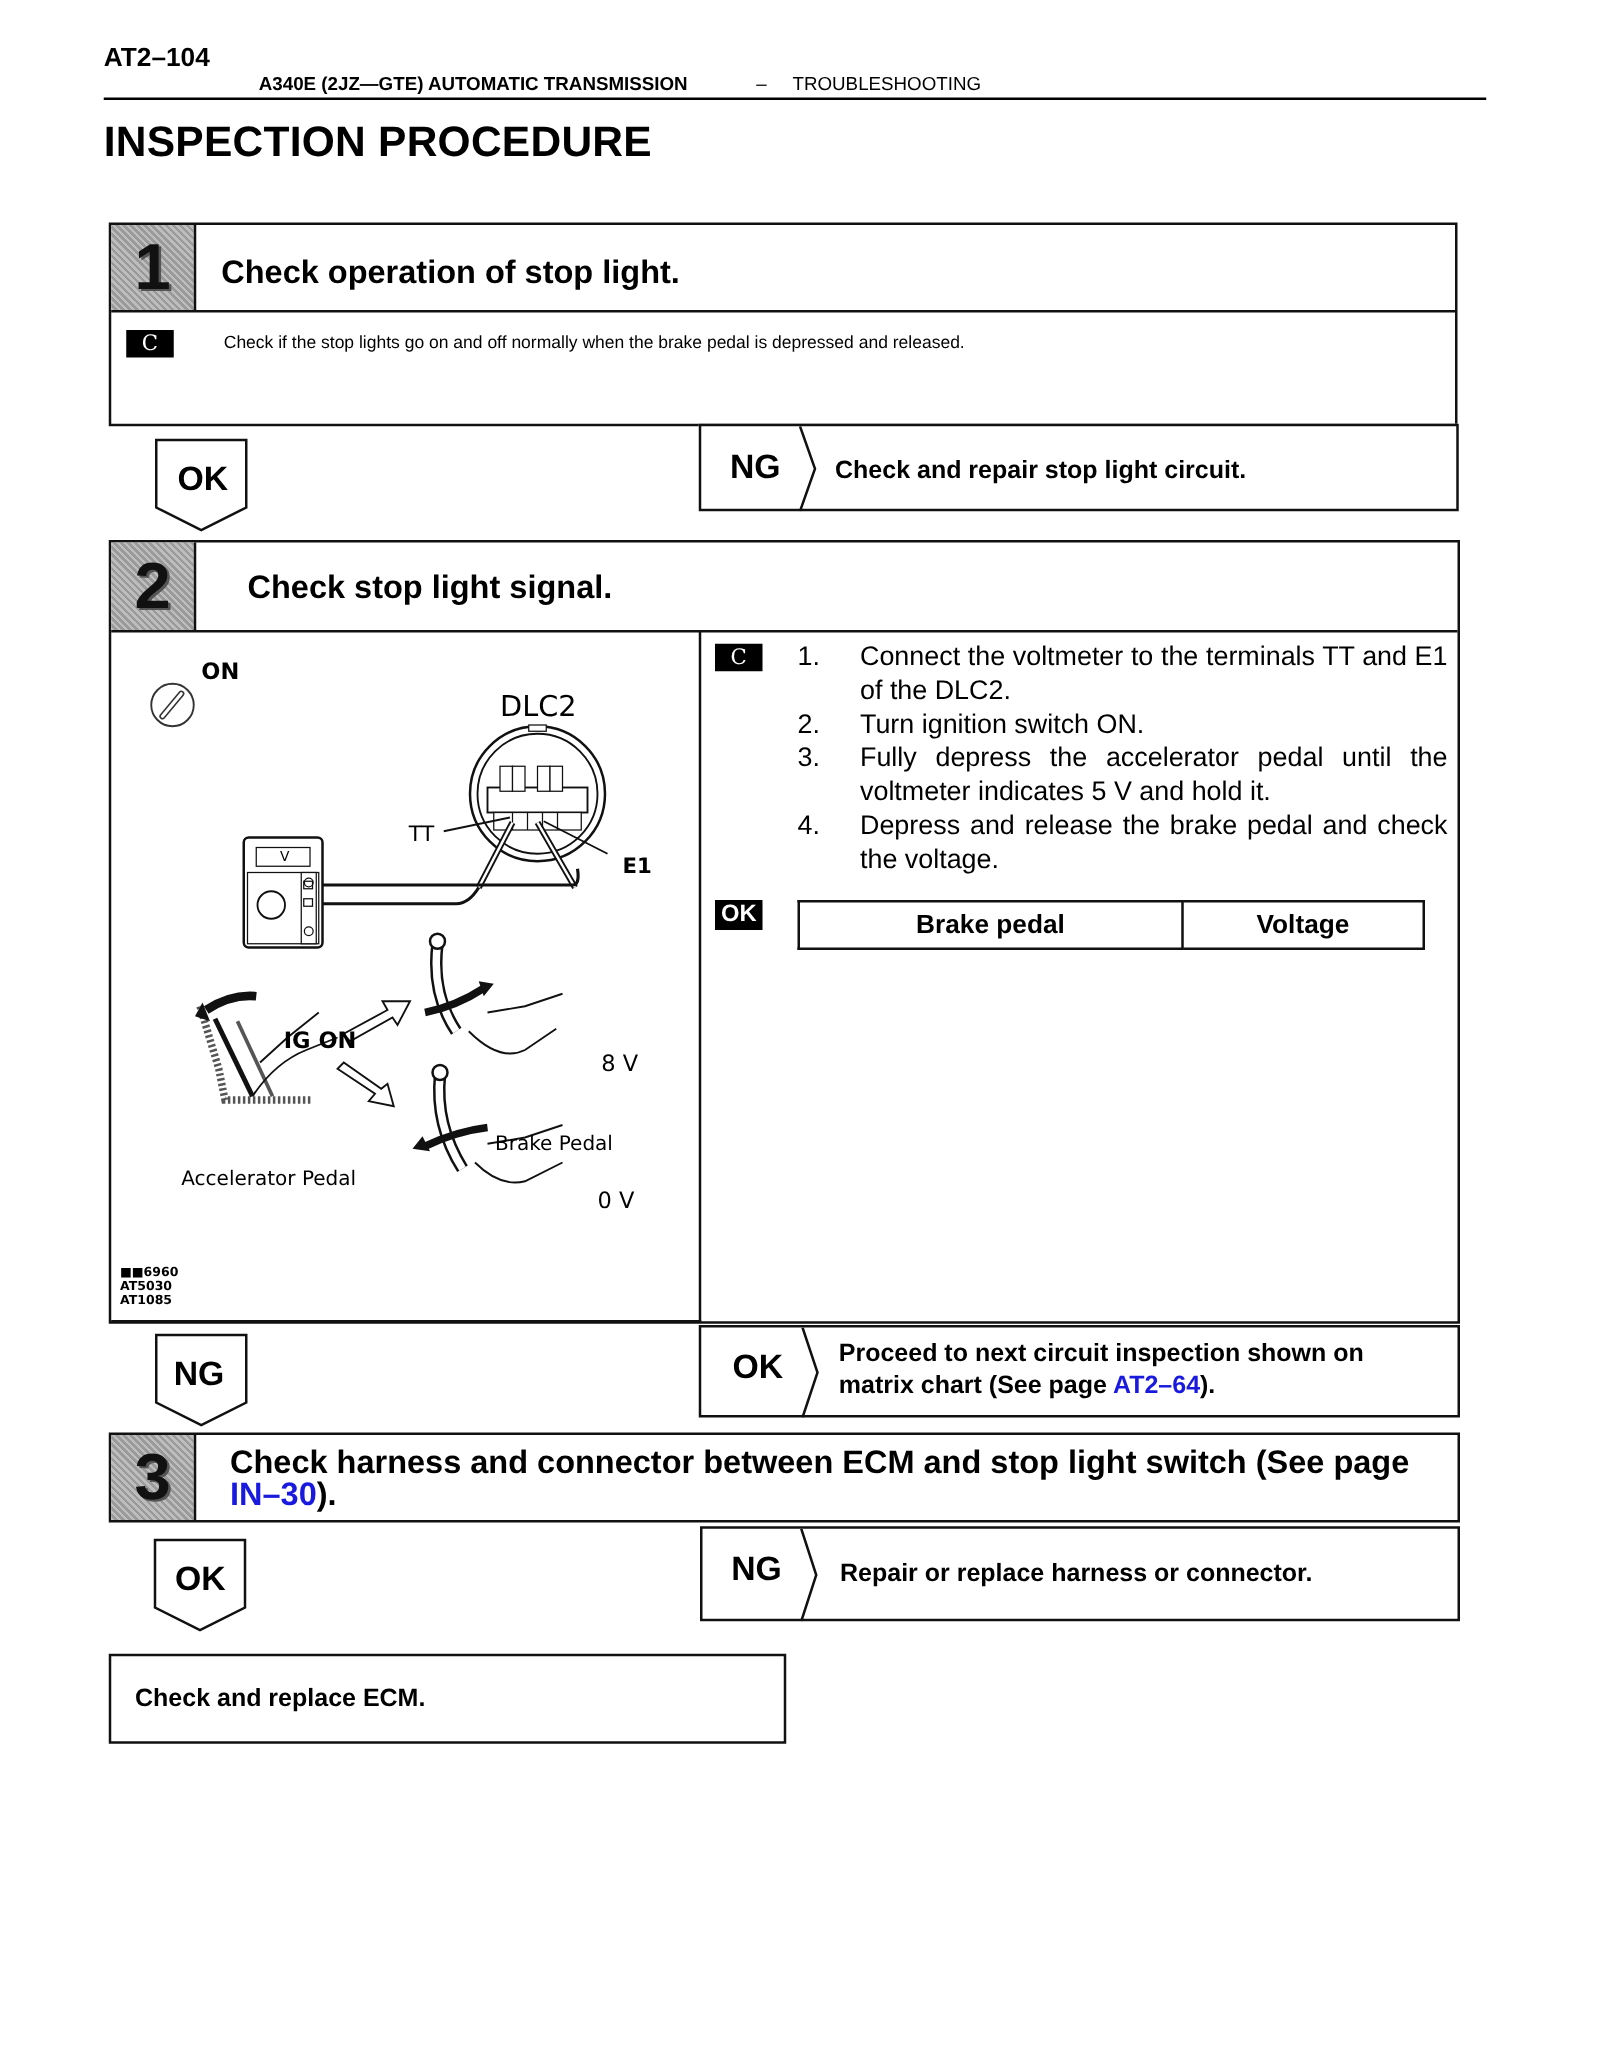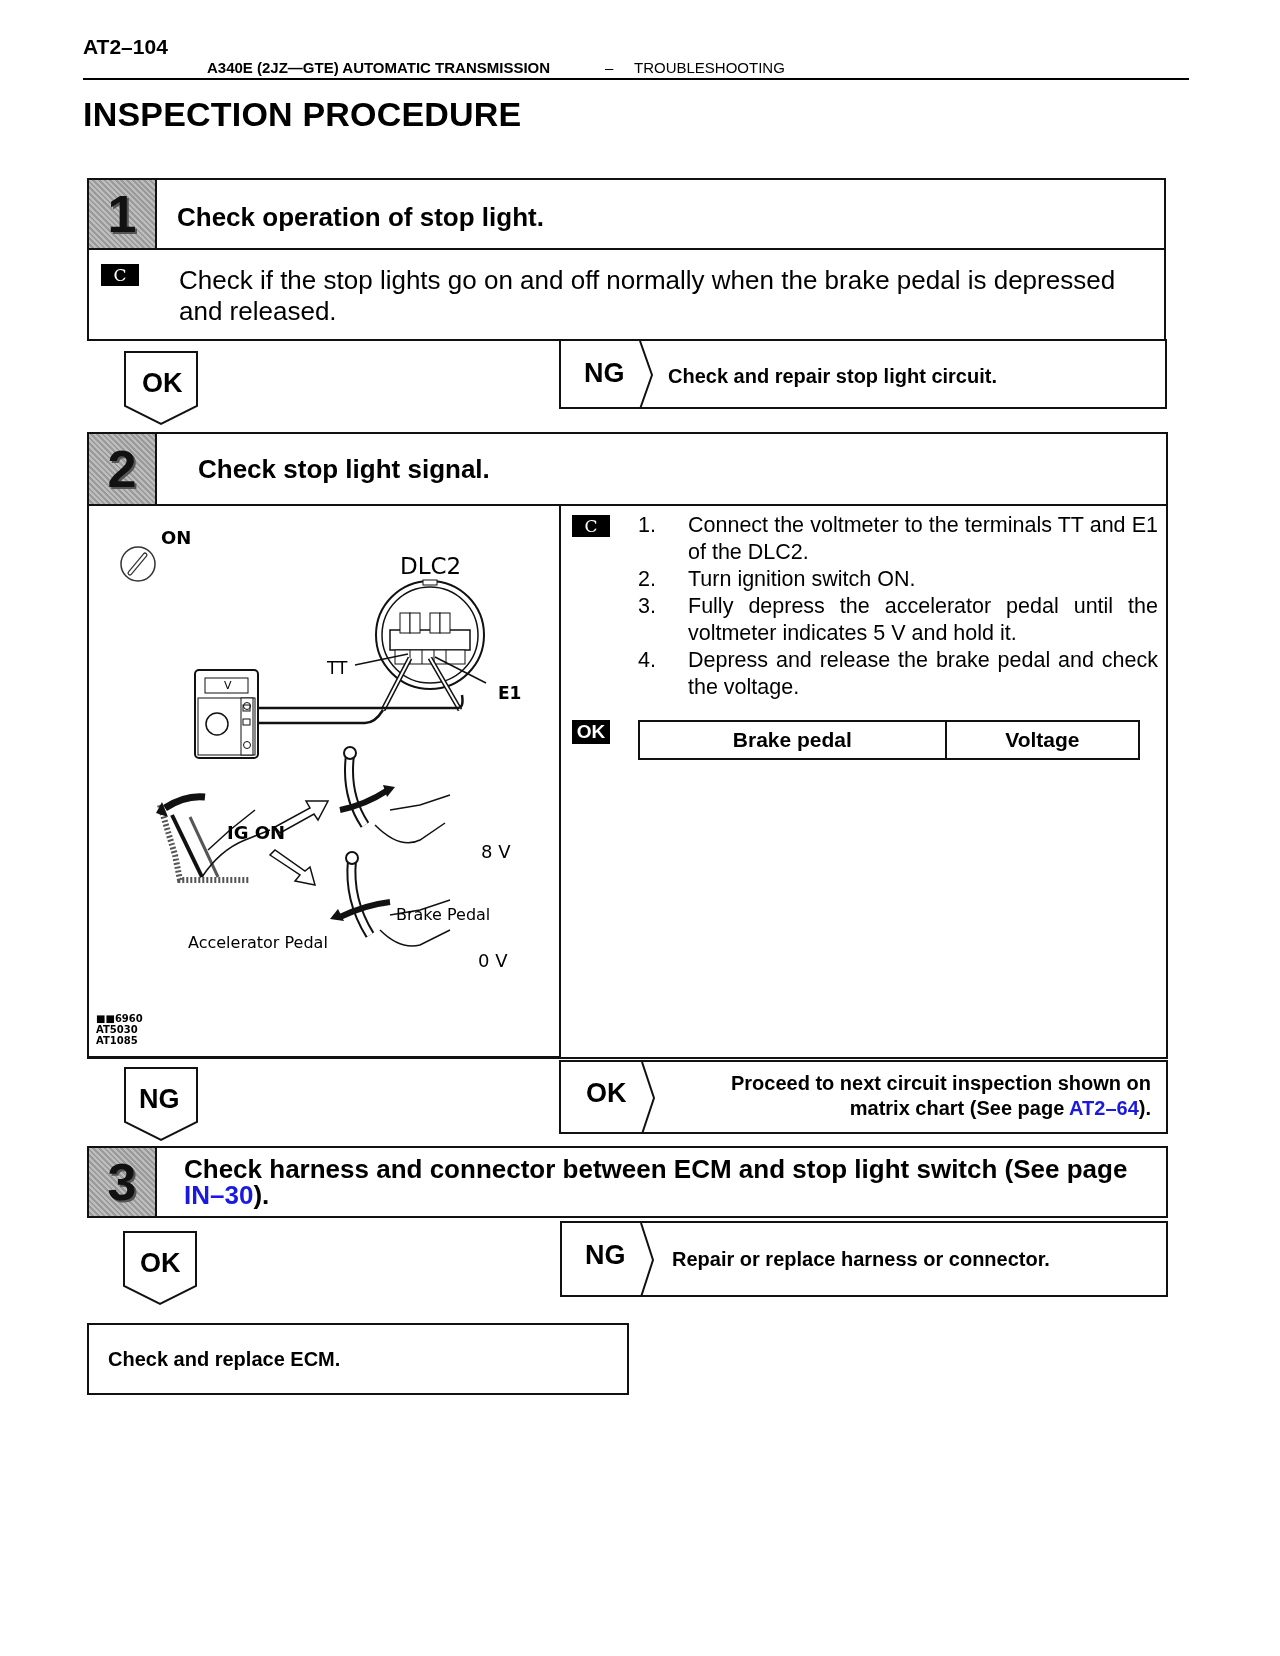--- a/index.html
+++ b/index.html
@@ -13,27 +13,27 @@
   .page-title { left:83px; top:95px; font-size:34px; font-weight:bold; letter-spacing:0.2px; }
 
   .box { position:absolute; border:2px solid #111; box-sizing:border-box; background:#fff; }
   .step-num { position:absolute; left:0; top:0; bottom:0; width:66px; border-right:2px solid #111;
     background: repeating-linear-gradient(45deg, #bdbdbd 0 2px, #9a9a9a 2px 4px);
     display:flex; align-items:center; justify-content:center; font-size:52px; font-weight:bold; color:#111;
     text-shadow: 2px 2px 0 #555; }
   .step-title { position:absolute; left:90px; font-size:26px; font-weight:bold; }
   .c-badge { position:absolute; background:#000; color:#fff; font-family:"DejaVu Serif", serif; font-size:17px; width:38px; height:22px; line-height:22px; text-align:center; }
   .ok-badge { position:absolute; background:#000; color:#fff; font-size:19px; font-weight:bold; width:38px; height:24px; line-height:24px; text-align:center; }
-  .body-text { position:absolute; font-size:26px; }
+  .body-text { position:absolute; font-size:14px; }
 
   .flow-arrow { position:absolute; }
   .flow-label { position:absolute; font-size:27px; font-weight:bold; }
   .result-box { position:absolute; border:2px solid #111; box-sizing:border-box; background:#fff; }
   .result-label { position:absolute; font-size:27px; font-weight:bold; }
-  .result-text { position:absolute; font-size:20px; font-weight:bold; line-height:25px;text-align:right; }
+  .result-text { position:absolute; font-size:20px; font-weight:bold; line-height:25px; }
   .link { color:#1a1adf; }
 
   .steps-list { position:absolute; left:638px; top:512px; width:520px; font-size:21.5px; line-height:27px; }
   .steps-list .row { display:flex; }
   .steps-list .n { width:50px; flex:none; }
   .steps-list .t { flex:1; text-align:justify; }
 
   table.vt { position:absolute; left:638px; top:720px; width:502px; border-collapse:collapse; font-size:21px; }
   table.vt th, table.vt td { border:2px solid #111; text-align:center; height:32px; padding:0; }
   table.vt th { font-weight:bold; height:36px; }
@@ -159,21 +159,21 @@
 </svg>
 
 <div class="abs illus-text" style="left:161px; top:527px; font-size:18px; font-weight:bold;">ON</div>
 <div class="abs illus-text" style="left:400px; top:553px; font-size:23px;">DLC2</div>
 <div class="abs illus-text" style="left:327px; top:658px; font-size:17px;">TT</div>
 <div class="abs illus-text" style="left:498px; top:683px; font-size:17px; font-weight:bold;">E1</div>
 <div class="abs illus-text" style="left:224px; top:679px; font-size:11px;">V</div>
 <div class="abs illus-text" style="left:227px; top:822px; font-size:18px; font-weight:bold;">IG ON</div>
 <div class="abs illus-text" style="left:481px; top:841px; font-size:18px;">8 V</div>
 <div class="abs illus-text" style="left:396px; top:905px; font-size:16px;">Brake Pedal</div>
-<div class="abs illus-text" style="left:145px; top:933px; font-size:16px;margin-left:43px;">Accelerator Pedal</div>
+<div class="abs illus-text" style="left:145px; top:933px; font-size:16px;">Accelerator Pedal</div>
 <div class="abs illus-text" style="left:478px; top:950px; font-size:18px;">0 V</div>
 <div class="abs illus-text" style="left:96px; top:1013px; font-size:10px; line-height:11px; font-weight:bold;">
   <div>■■6960</div>
   <div>AT5030</div>
   <div>AT1085</div>
 </div>
 
 <div class="c-badge" style="left:572px; top:515px;">C</div>
 <div class="steps-list">
   <div class="row">

